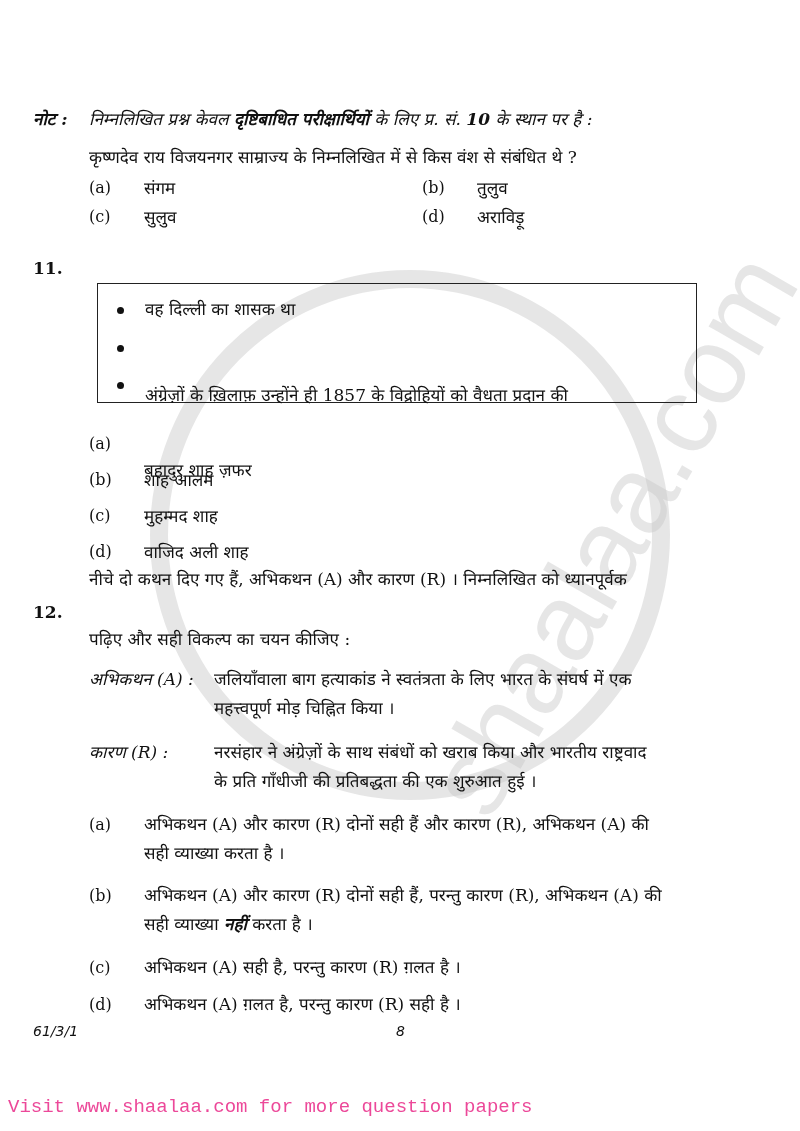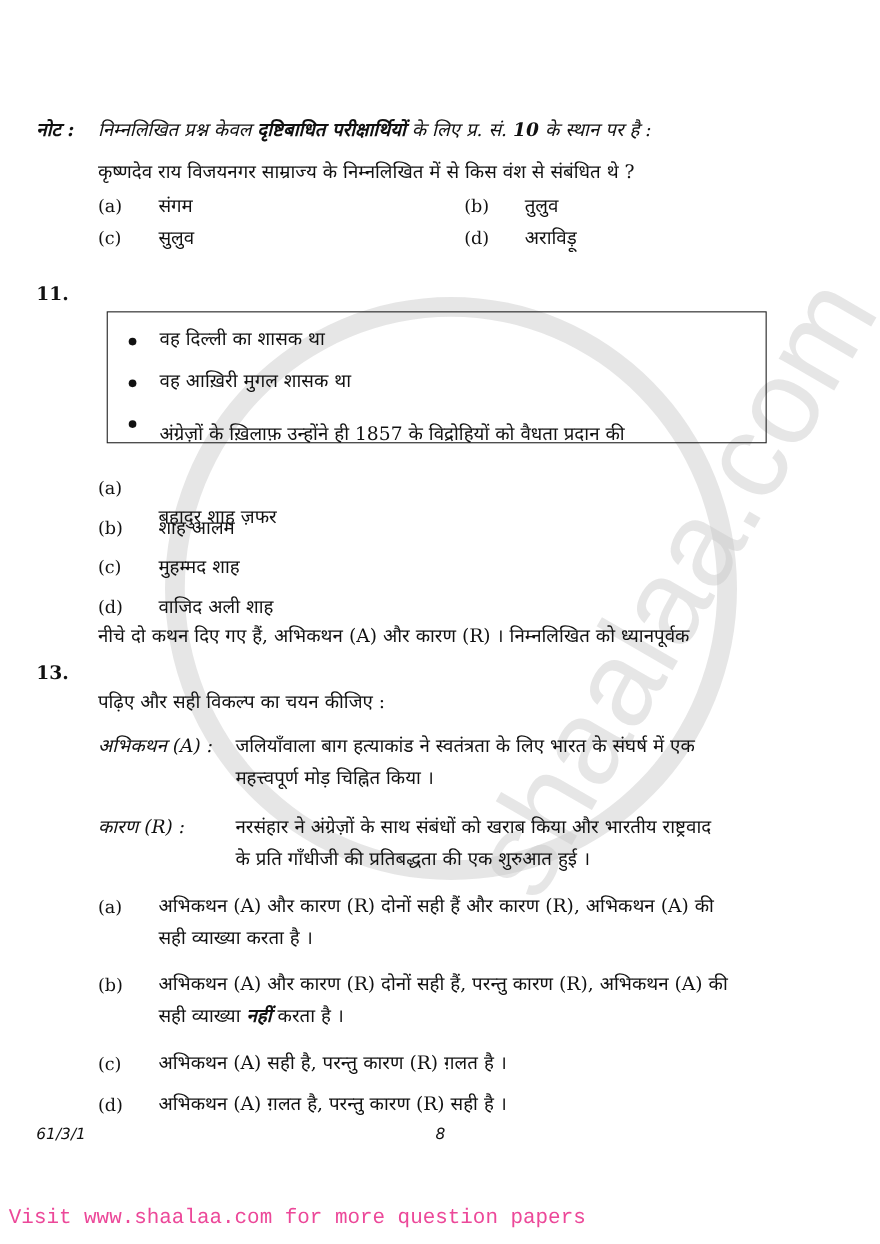--- a/index.html
+++ b/index.html
@@ -50,34 +50,33 @@
   <div class="abs t" style="left:144px; top:206px;">सुलुव</div>
   <div class="abs optlbl" style="left:422px; top:207px;">(d)</div>
   <div class="abs t" style="left:477px; top:206px;">अराविड़ू</div>
 
   <div class="abs qnum" style="left:33px; top:258px;">11.</div>
 
   <div class="box"></div>
   <div class="bullet" style="left:117px; top:307px;"></div>
   <div class="abs t" style="left:145px; top:298px;">वह दिल्ली का शासक था</div>
   <div class="bullet" style="left:117px; top:345px;"></div>
-  <div class="abs t" style="left:145px; top:336px;">वह आख़िरी मुगल शासक था</div>
   <div class="bullet" style="left:117px; top:382px;"></div>
   <div class="abs t" style="left:145px; top:373px;margin-top:11px;">अंग्रेज़ों के ख़िलाफ़ उन्होंने ही 1857 के विद्रोहियों को वैधता प्रदान की</div>
 
   <div class="abs optlbl" style="left:89px; top:434px;">(a)</div>
   <div class="abs t" style="left:144px; top:433px;margin-top:26px;">बहादुर शाह ज़फर</div>
   <div class="abs optlbl" style="left:89px; top:470px;">(b)</div>
   <div class="abs t" style="left:144px; top:469px;">शाह आलम</div>
   <div class="abs optlbl" style="left:89px; top:506px;">(c)</div>
   <div class="abs t" style="left:144px; top:505px;">मुहम्मद शाह</div>
   <div class="abs optlbl" style="left:89px; top:542px;">(d)</div>
   <div class="abs t" style="left:144px; top:541px;">वाजिद अली शाह</div>
 
-  <div class="abs qnum" style="left:33px; top:602px;">13.</div>
+  <div class="abs qnum" style="left:33px; top:602px;">12.</div>
   <div class="abs t" style="left:89px; top:568px;">नीचे दो कथन दिए गए हैं, अभिकथन (A) और कारण (R) । निम्नलिखित को ध्यानपूर्वक</div>
   <div class="abs t" style="left:89px; top:628px;">पढ़िए और सही विकल्प का चयन कीजिए :</div>
 
   <div class="abs t it" style="left:89px; top:668px;">अभिकथन (A) :</div>
   <div class="abs t" style="left:214px; top:668px;">जलियाँवाला बाग हत्याकांड ने स्वतंत्रता के लिए भारत के संघर्ष में एक</div>
   <div class="abs t" style="left:214px; top:697px;">महत्त्वपूर्ण मोड़ चिह्नित किया ।</div>
 
   <div class="abs t it" style="left:89px; top:741px;">कारण (R) :</div>
   <div class="abs t" style="left:214px; top:741px;">नरसंहार ने अंग्रेज़ों के साथ संबंधों को खराब किया और भारतीय राष्ट्रवाद</div>
   <div class="abs t" style="left:214px; top:770px;">के प्रति गाँधीजी की प्रतिबद्धता की एक शुरुआत हुई ।</div>

